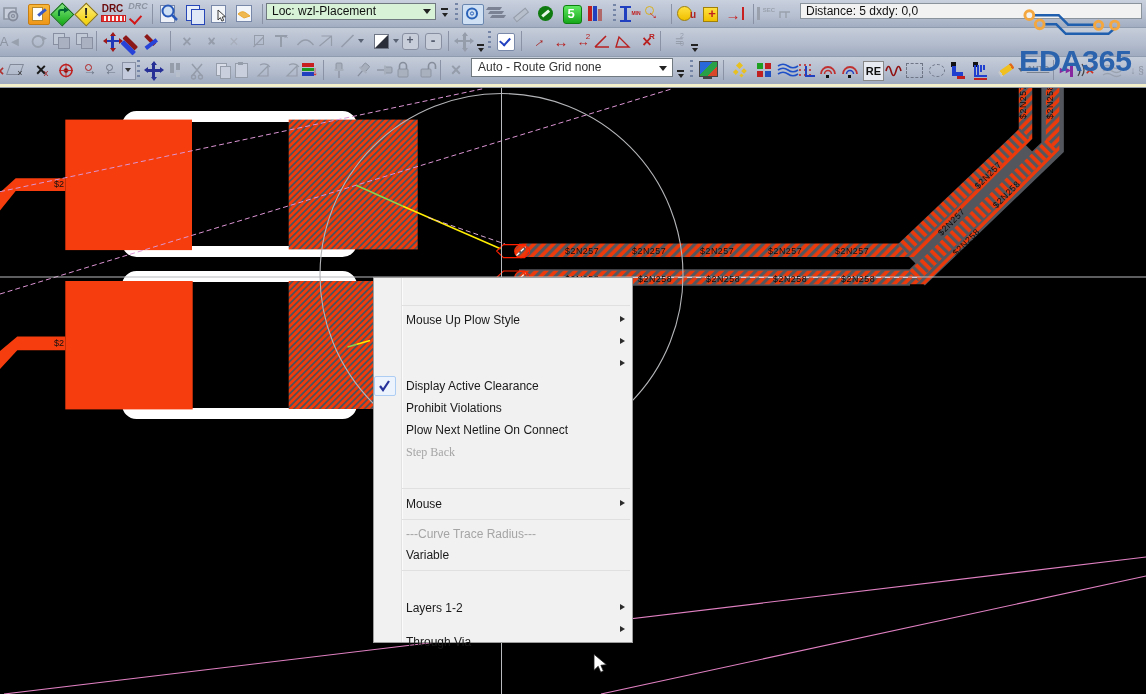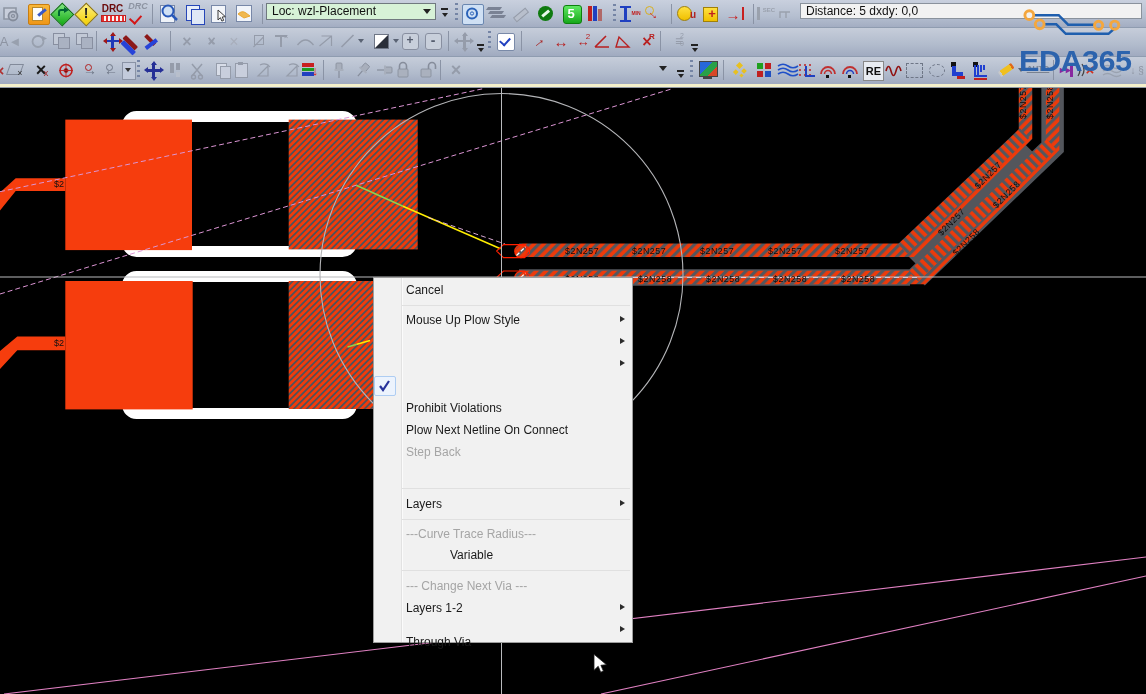--- a/index.html
+++ b/index.html
@@ -376,54 +376,54 @@
 <path d="M886 71 q2.5 -9 5 0 t5 0 t5 0" stroke="#901010" stroke-width="1.6" fill="none"></path>
 <path d="M1078 64 q4 6 0 12 m4 -12 q4 6 0 12" stroke="#444" stroke-width="1.3" fill="none"></path>
 <path d="M1103 67 q4.5 -3 9 0 t9 0" stroke="#9aa2b0" stroke-width="1.4" fill="none"></path>
 <path d="M1103 71 q4.5 -3 9 0 t9 0" stroke="#9aa2b0" stroke-width="1.4" fill="none"></path>
 <path d="M1103 75 q4.5 -3 9 0 t9 0" stroke="#9aa2b0" stroke-width="1.4" fill="none"></path>
 </svg>
   </div>
 
   <div class="combo" style="left:266px;top:3px;width:170px;height:17px;background:#d7f2d7;line-height:15px;padding-left:5px;">Loc: wzl-Placement</div>
   <div class="cbarrow" style="left:423px;top:9px;"></div>
+  <div class="combo" style="left:471px;top:58px;width:202px;height:19px;background:#fff;line-height:17px;padding-left:6px;color:#333;">Auto - Route Grid none</div>
   <div class="cbarrow" style="left:659px;top:66px;"></div>
   <div class="combo" style="left:800px;top:3px;width:342px;height:16px;background:#f2f2f2;line-height:14px;padding-left:5px;border-color:#8a929c;">Distance: 5 dxdy: 0,0</div>
 
   <div id="logo">EDA365</div>
   <svg width="1146" height="44" viewBox="0 0 1146 44" style="position:absolute;left:0;top:0;z-index:6;">
     <g fill="none">
       <path d="M1034 15.2 H1058.7 L1068.1 24.7 H1094.2" stroke="#1f5fae" stroke-width="2.4"></path>
       <path d="M1044.2 24.3 H1056.3 L1065.8 33.8 H1108.5 L1114.4 28.5" stroke="#1f5fae" stroke-width="2.4"></path>
       <circle cx="1029.3" cy="15.2" r="4.4" stroke="#f4a73e" stroke-width="2.9"></circle>
       <circle cx="1039.7" cy="24.3" r="4.4" stroke="#f4a73e" stroke-width="2.9"></circle>
       <circle cx="1098.6" cy="25.3" r="4.1" stroke="#f4a73e" stroke-width="2.9"></circle>
       <circle cx="1114.7" cy="25.2" r="4.1" stroke="#f4a73e" stroke-width="2.9"></circle>
     </g>
   </svg>
 
   <div id="menu">
     <div class="gut"></div>
-    <div class="mi" style="top:0.5px;">Cancel</div>
     <div class="msep" style="top:27px;"></div>
     <div class="mi" style="top:30.7px;">Mouse Up Plow Style</div>
       <div class="arr" style="top:38px;"></div>
       <div class="arr" style="top:60px;"></div>
       <div class="arr" style="top:82px;"></div>
+    <div class="mi" style="top:96.6px;">Display Active Clearance</div>
     <div class="mi" style="top:118.8px;">Prohibit Violations</div>
     <div class="mi" style="top:140.9px;">Plow Next Netline On Connect</div>
-    <div class="mi gray" style="top:163.1px;">Step Back</div>
+    <div class="mi gray" style="top:163.1px;font-family:Liberation Serif, serif;">Step Back</div>
     <div class="msep" style="top:210px;"></div>
-    <div class="mi" style="top:214.5px;">Layers</div>
+    <div class="mi" style="top:214.5px;">Mouse</div>
       <div class="arr" style="top:222px;"></div>
     <div class="msep" style="top:241px;"></div>
     <div class="mi gray" style="top:244.7px;">---Curve Trace Radius---</div>
-    <div class="mi" style="top:266.3px;margin-left:44px;">Variable</div>
+    <div class="mi" style="top:266.3px;">Variable</div>
     <div class="msep" style="top:291.5px;"></div>
-    <div class="mi gray" style="top:296.5px;">--- Change Next Via ---</div>
     <div class="mi" style="top:318.6px;">Layers 1-2</div>
       <div class="arr" style="top:326px;"></div>
     <div class="mi" style="top:353px;">Through Via</div>
       <div class="arr" style="top:348px;"></div>
     <div id="chk"><svg width="20" height="18" viewBox="0 0 20 18">
           <path d="M5 9 l3 4 6 -9" fill="none" stroke="#27329b" stroke-width="2.2"></path>
         </svg></div>
   </div>
 
 </div>

